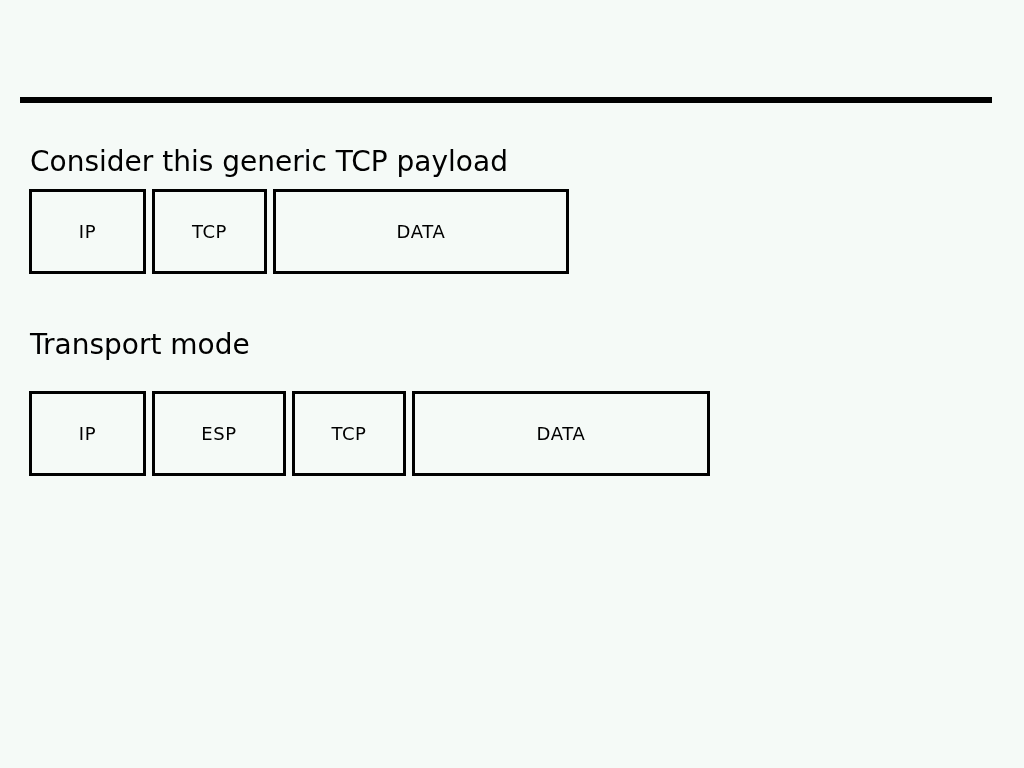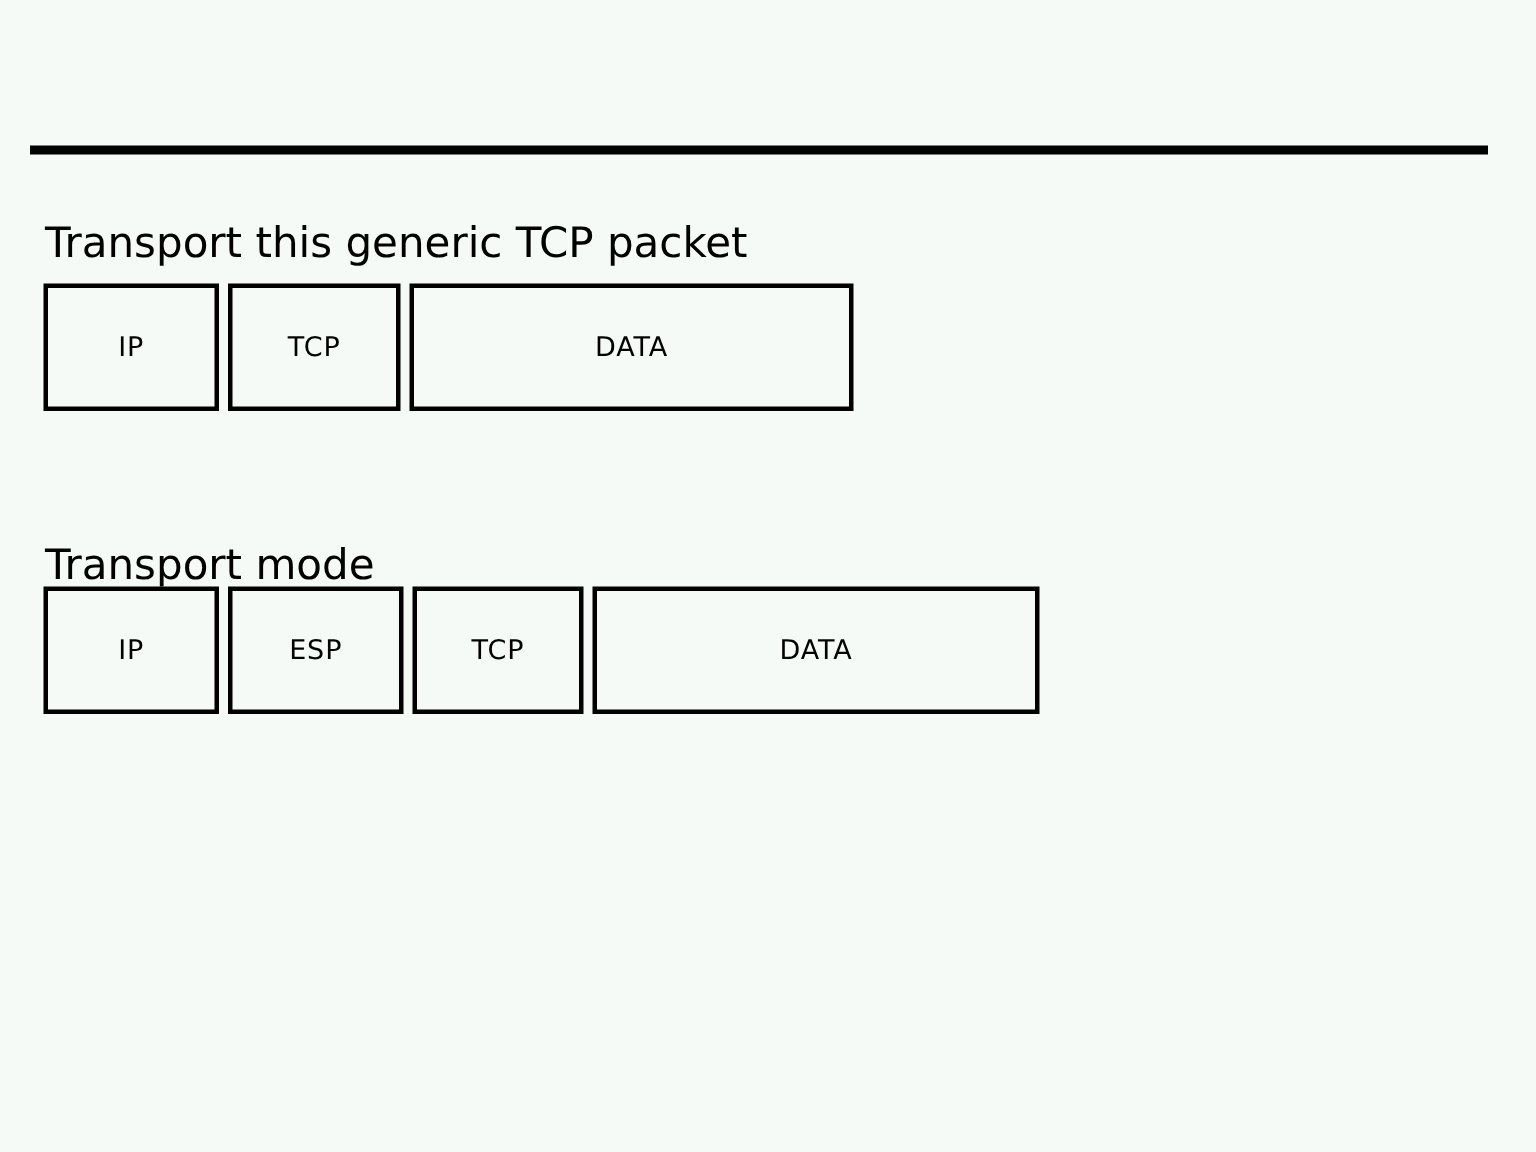--- a/index.html
+++ b/index.html
@@ -45,21 +45,21 @@
   
   .caption {
     position: absolute;
     left: 30px;
     font-size: 28px;
     font-weight: 400;
     line-height: 34px;
     white-space: nowrap;
   }
   .caption-packet { top: 145px; }
-  .caption-transport { top: 360px; }
+  .caption-transport { top: 328px; }
   .caption-note { top: 552px; }
 
   
   .packet-row {
     position: absolute;
     left: 29px;
     display: flex;
     align-items: stretch;
     gap: 6px;
   }
@@ -83,41 +83,41 @@
   }
 </style>
 </head>
 <body>
 
 <div class="slide">
 
 
   <div class="title-rule"></div>
 
-  <div class="caption caption-packet">Transport this generic TCP packet</div>
+  <div class="caption caption-packet">Consider this generic TCP payload</div>
 
   <div class="packet-row row-generic">
     <div class="field-box" style="width:117px">
       <span class="field-label">IP</span>
     </div>
     <div class="field-box" style="width:115px">
       <span class="field-label">TCP</span>
     </div>
     <div class="field-box" style="width:296px">
       <span class="field-label">DATA</span>
     </div>
   </div>
 
   <div class="caption caption-transport">Transport mode</div>
 
   <div class="packet-row row-transport">
     <div class="field-box" style="width:117px">
       <span class="field-label">IP</span>
     </div>
-    <div class="field-box" style="width:117px">
+    <div class="field-box" style="width:134px">
       <span class="field-label">ESP</span>
     </div>
     <div class="field-box" style="width:114px">
       <span class="field-label">TCP</span>
     </div>
     <div class="field-box" style="width:298px">
       <span class="field-label">DATA</span>
     </div>
   </div>
 

